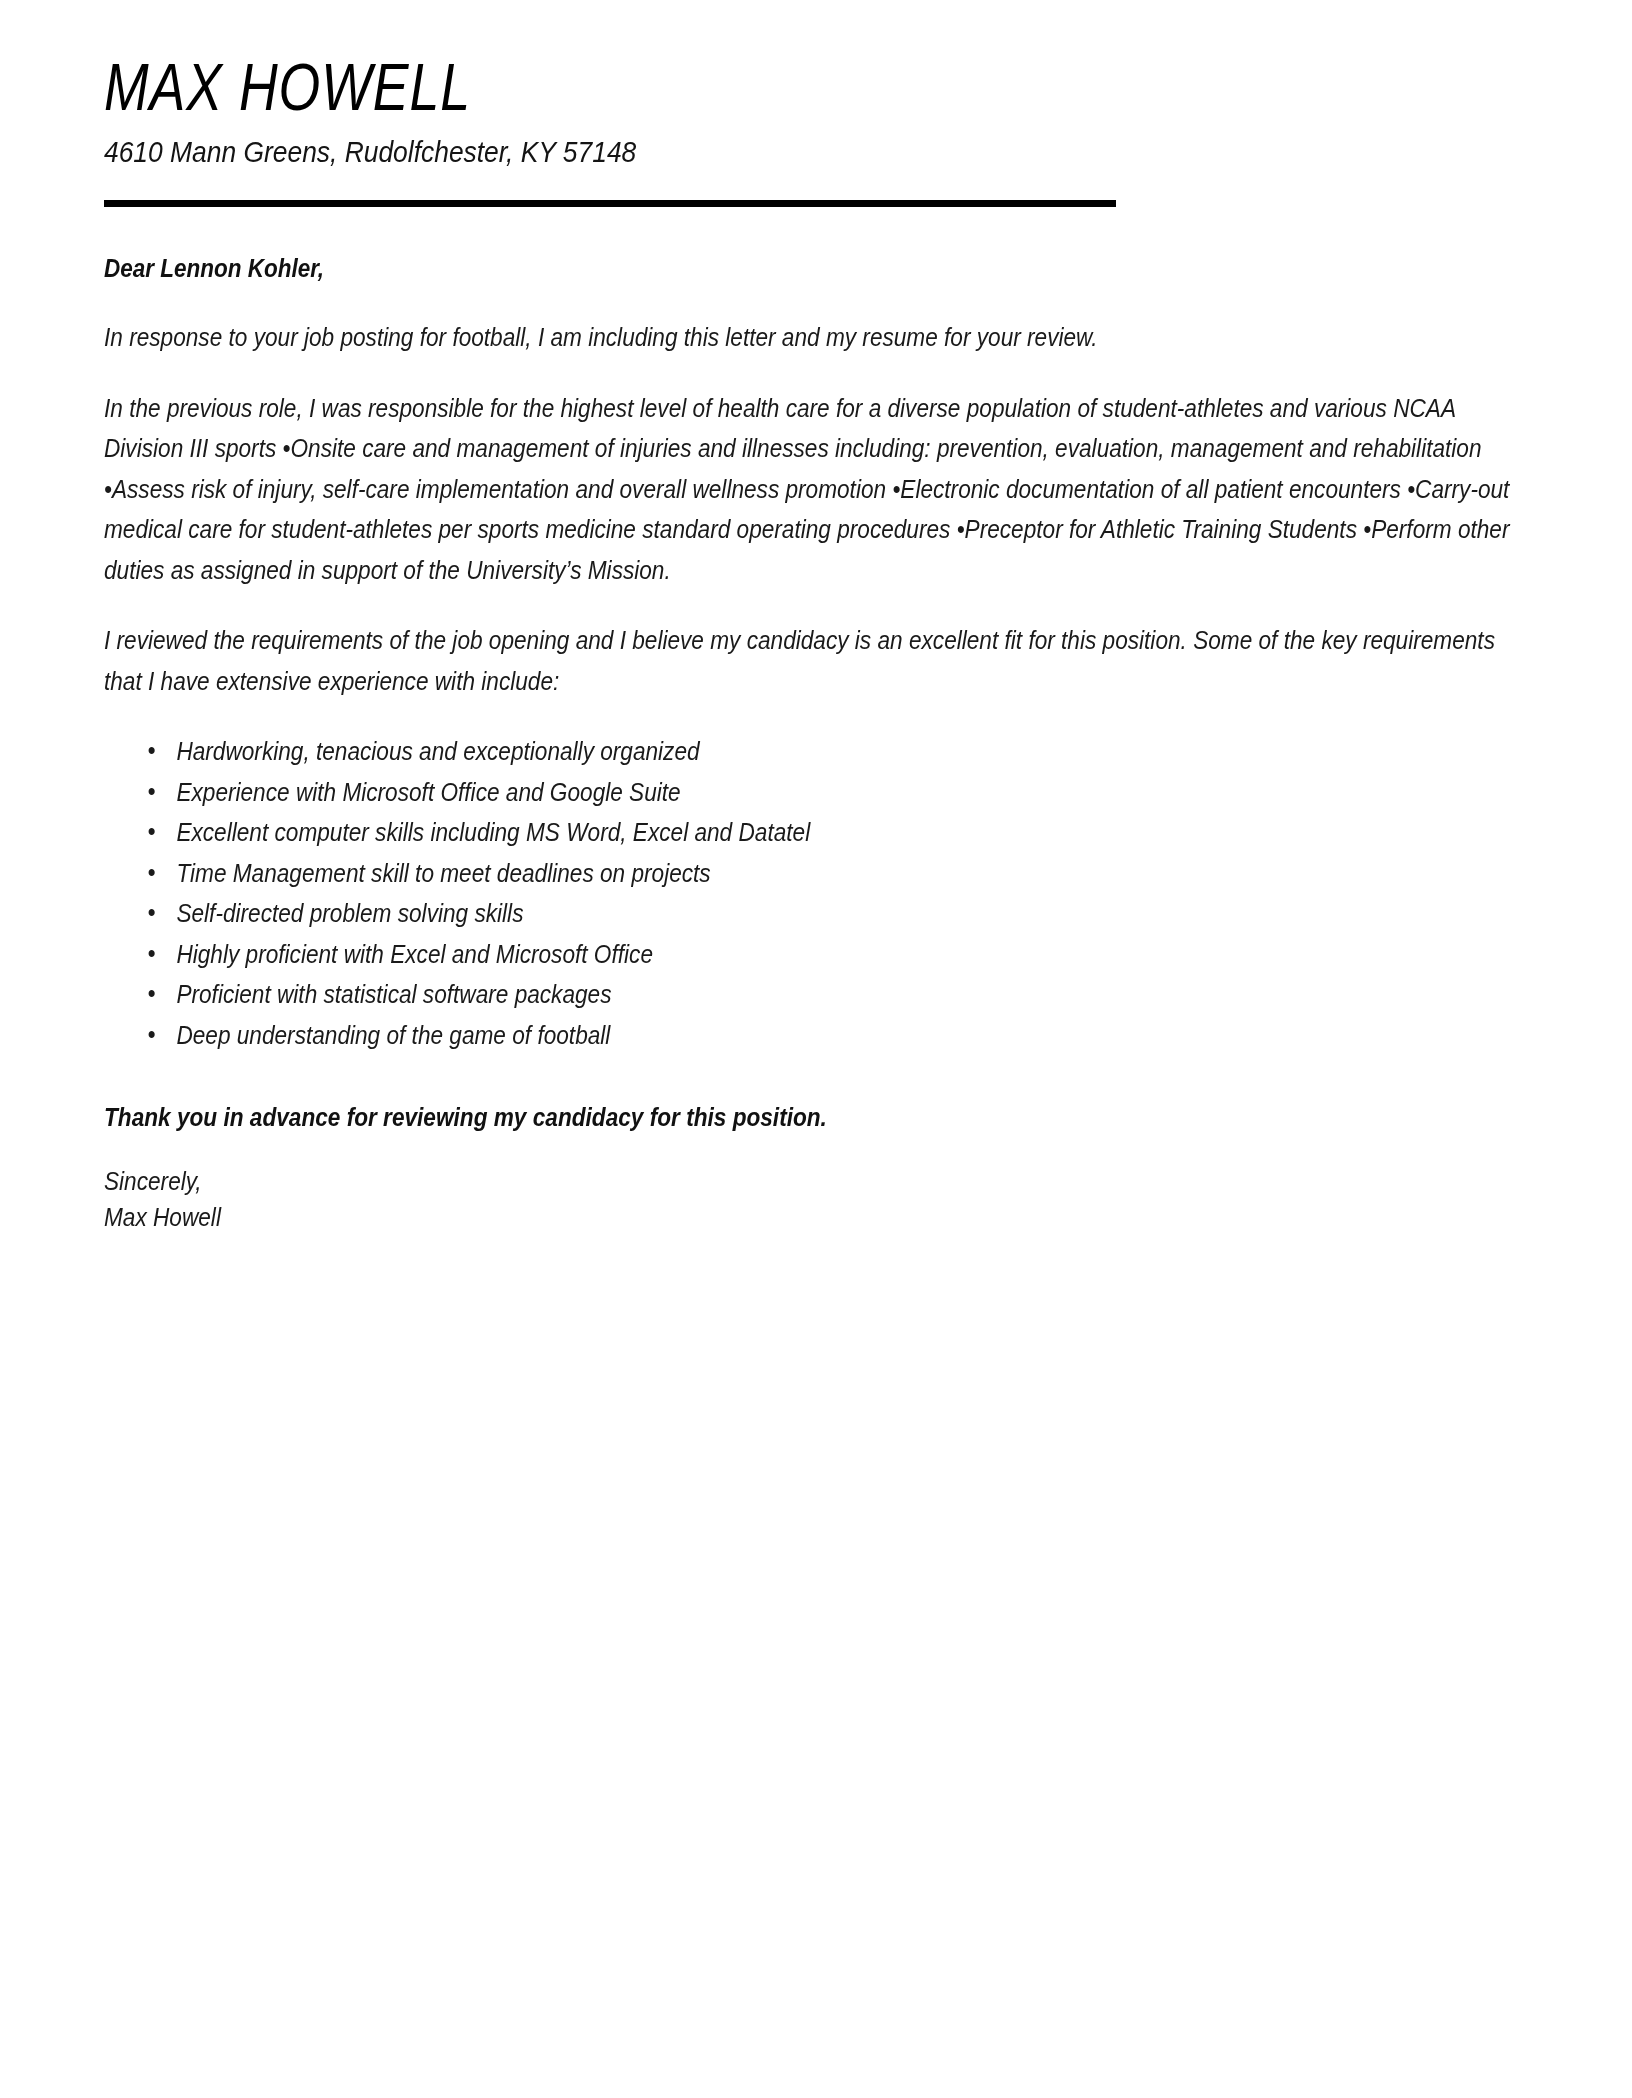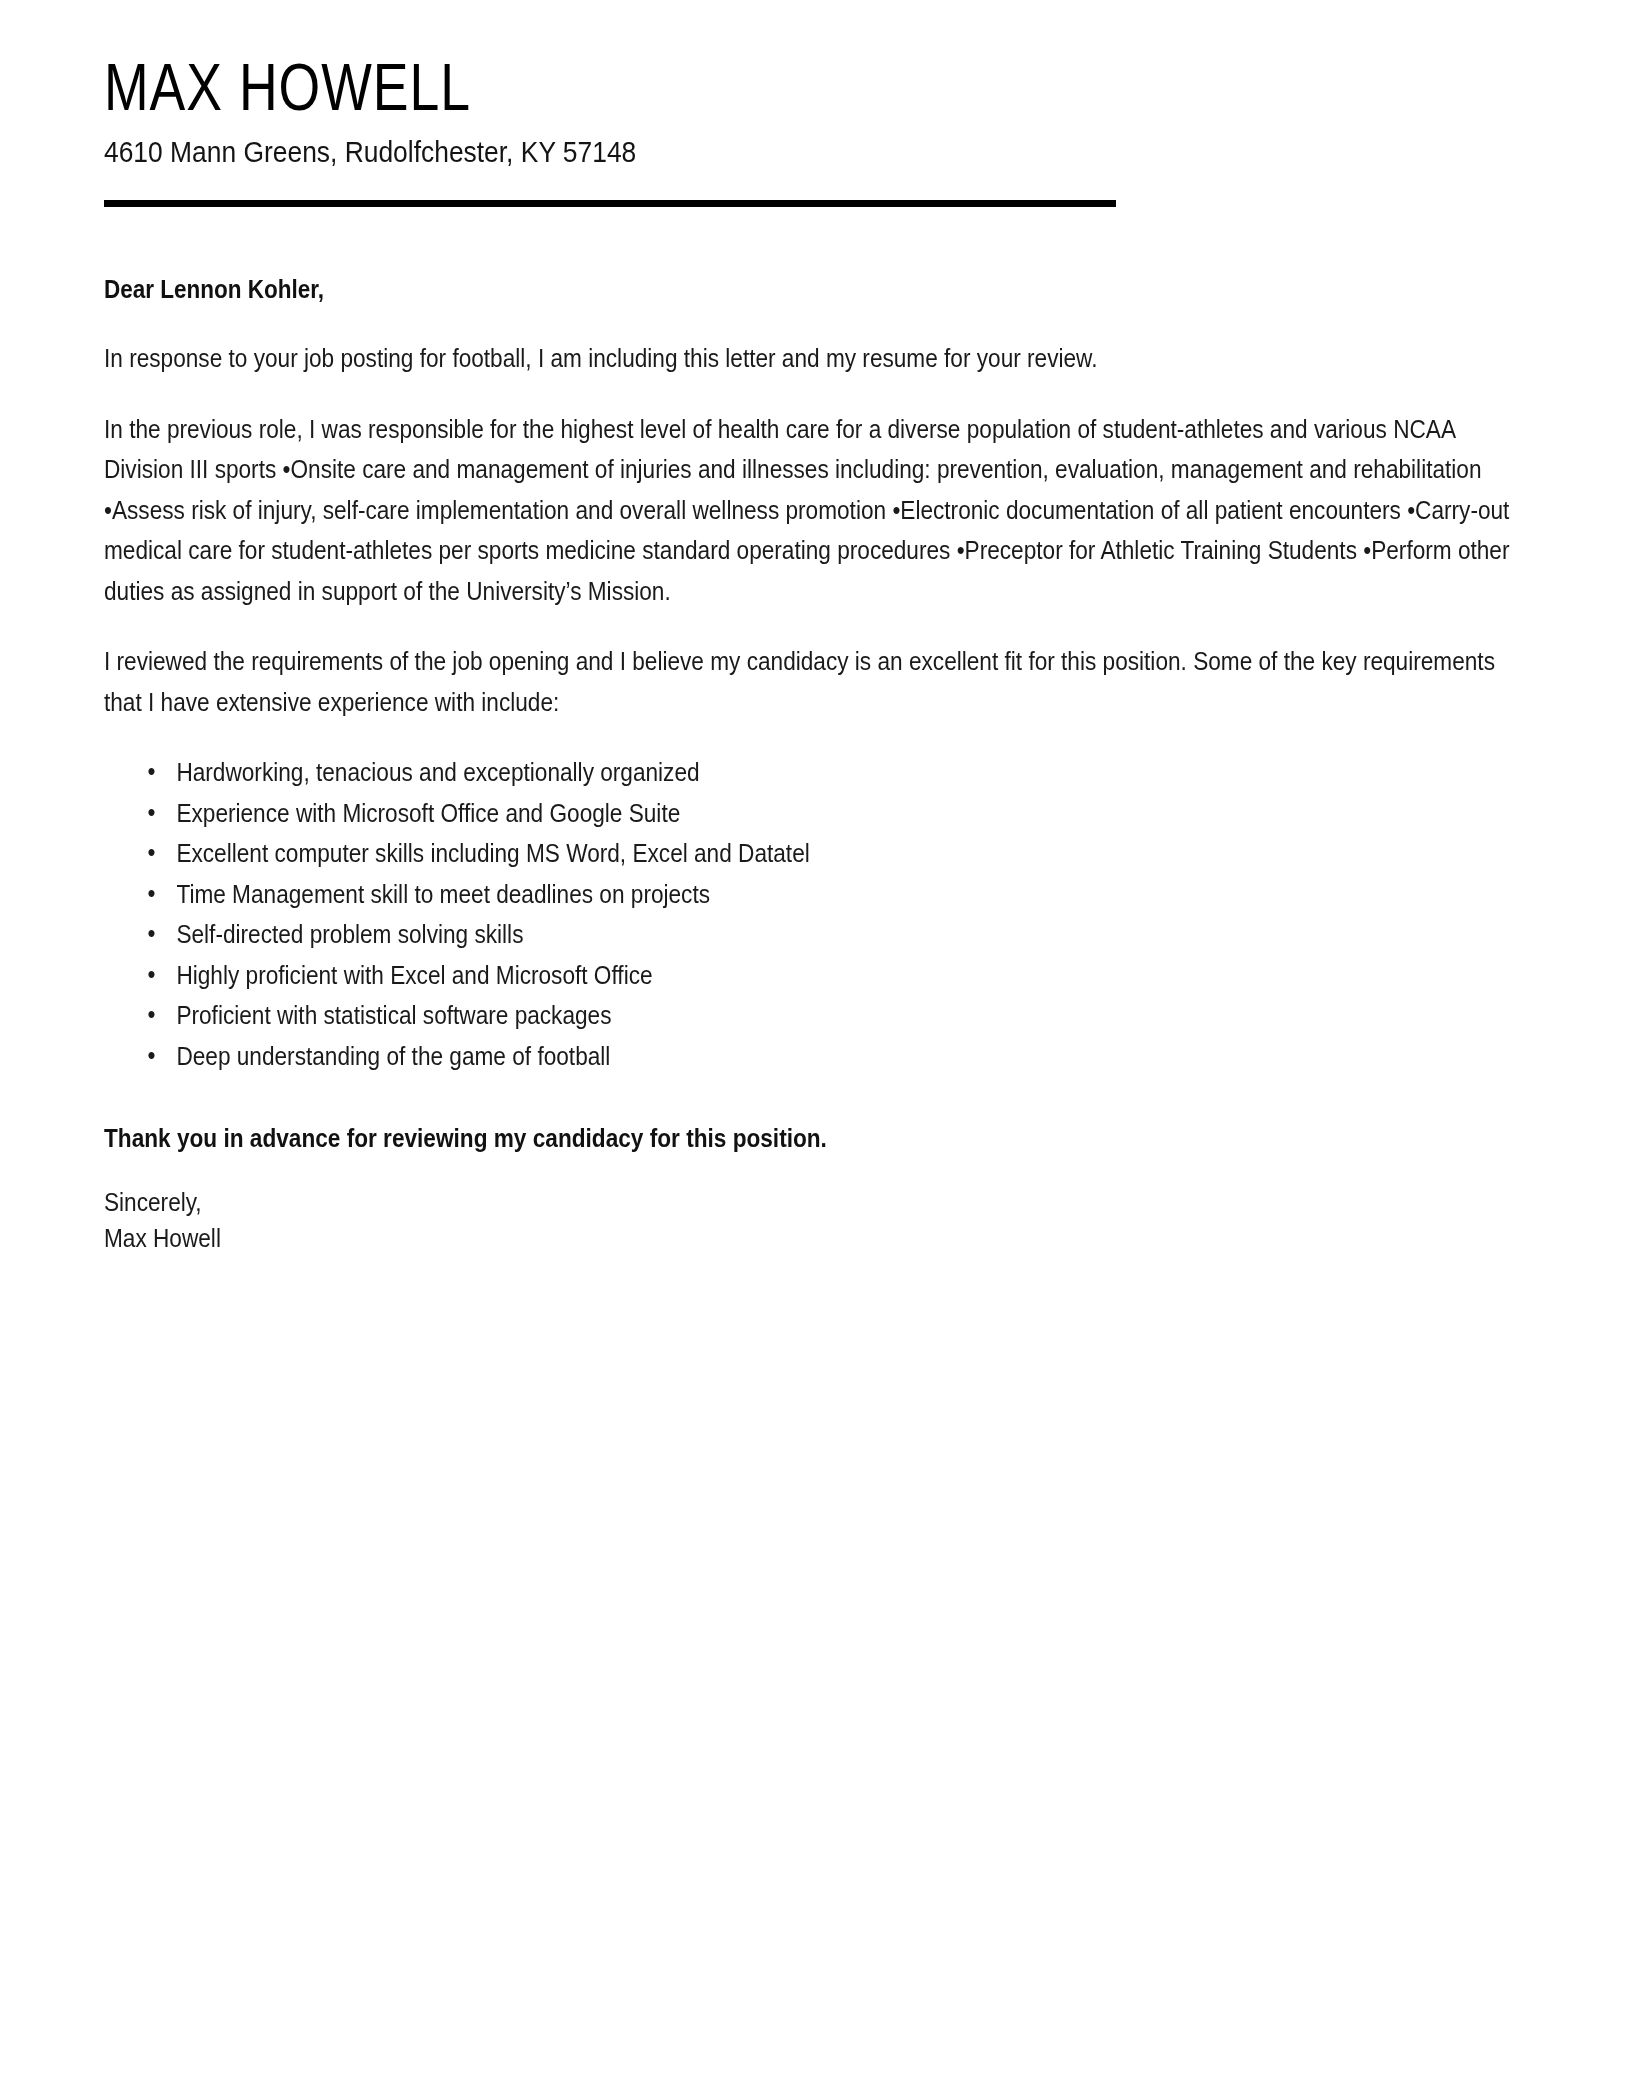--- a/index.html
+++ b/index.html
@@ -20,20 +20,21 @@
     height: 2098px;
     background: #ffffff;
     box-sizing: border-box;
     padding: 0;
   }
   .content {
     position: absolute;
     left: 104px;
     top: 0;
     width: 1430px;
+    font-style: italic;
   }
 
   
   .header {
     padding-top: 52px;
   }
   .cand-name {
     font-size: 67px;
     line-height: 1.05;
     font-weight: 400;
@@ -56,21 +57,21 @@
   }
   .divider {
     margin-top: 30px;
     width: 1012px;
     height: 7px;
     background: #000000;
   }
 
   
   .body-block {
-    margin-top: 68px;
+    margin-top: 47px;
   }
   .salutation {
     font-size: 25px;
     font-weight: 700;
     color: #111111;
     transform: scaleX(0.90);
     transform-origin: left center;
     white-space: nowrap;
     margin: 0;
   }

